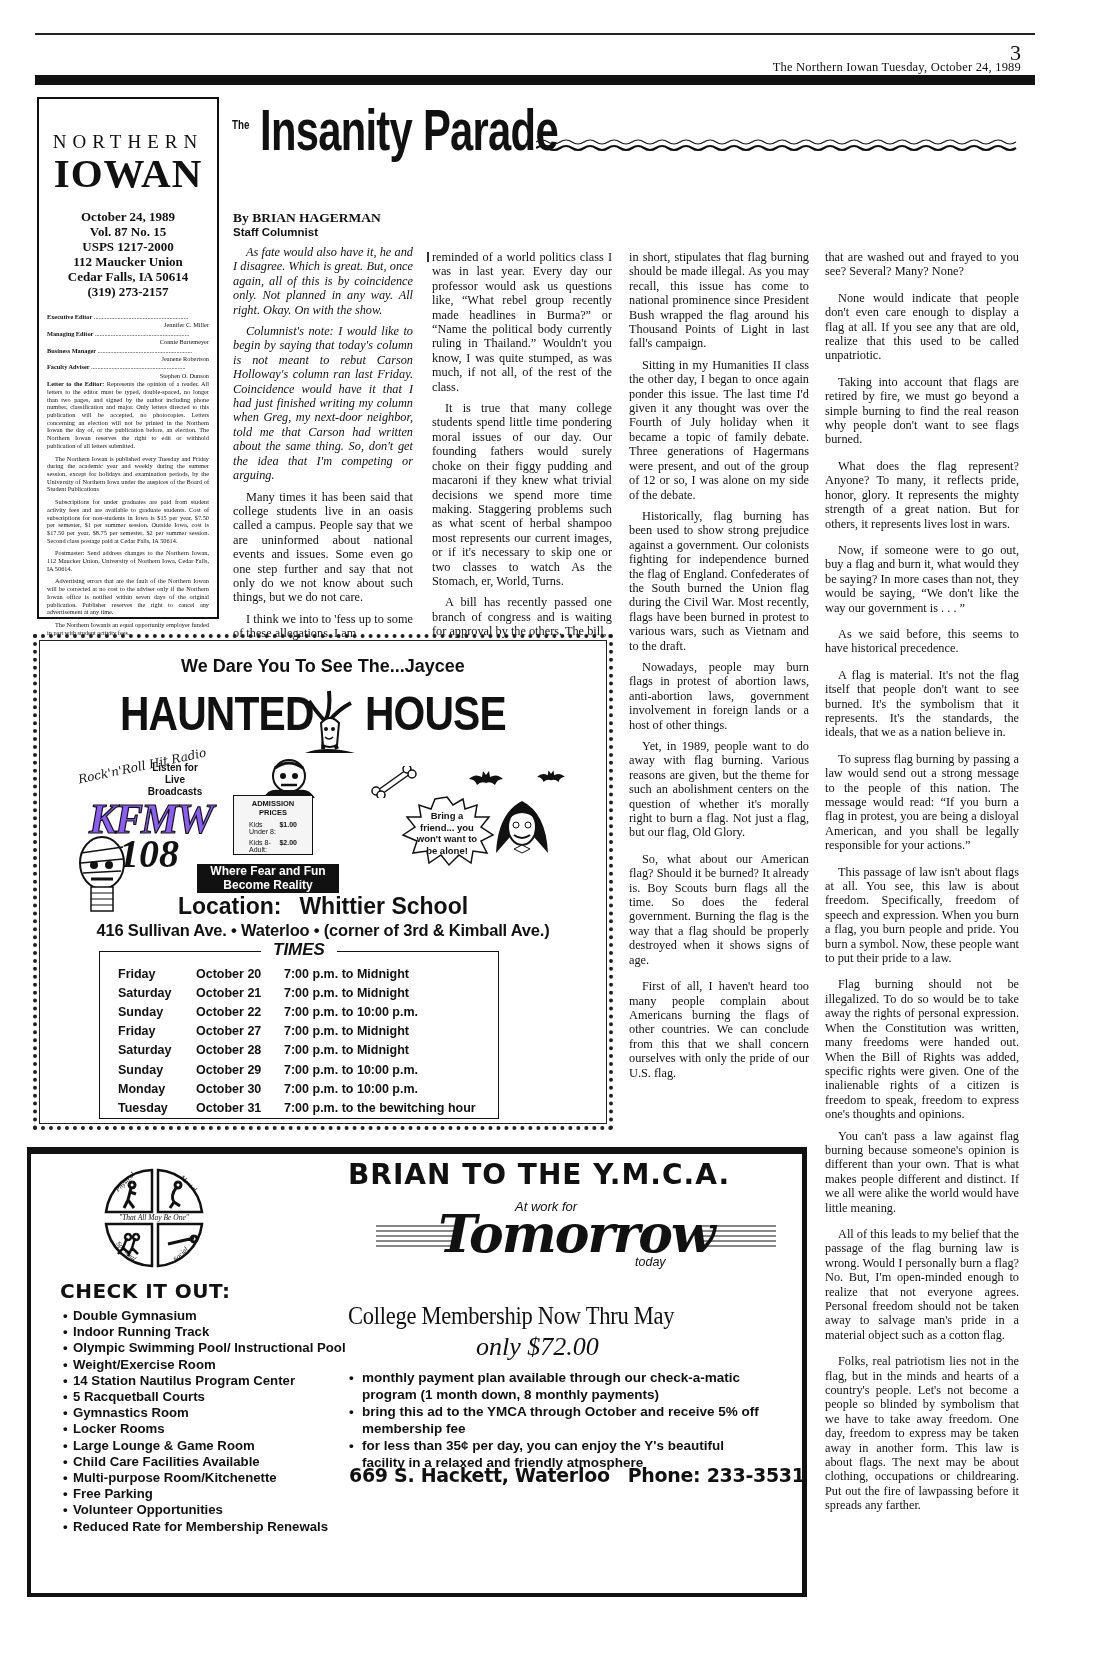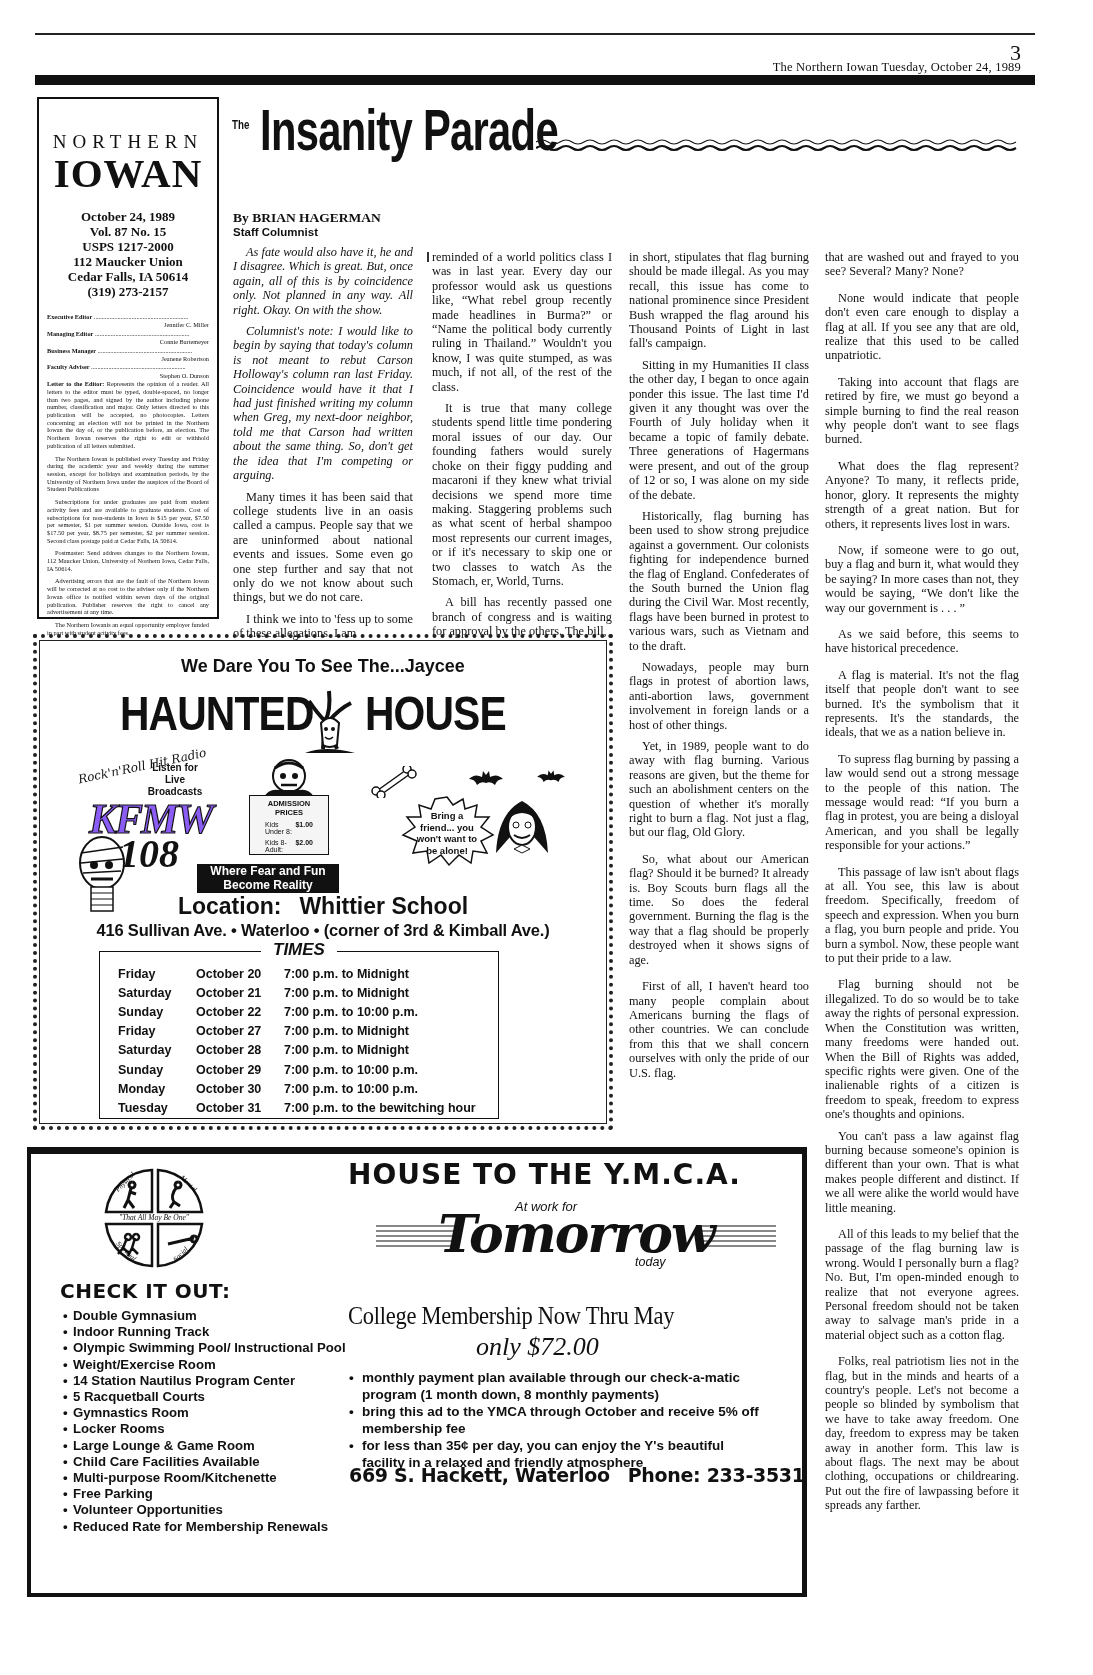--- a/index.html
+++ b/index.html
@@ -51,21 +51,21 @@
   .hh-haunted { position: absolute; top: 48px; left: 83px; font-size: 48px; font-weight: 900; letter-spacing: -1px; transform: scaleX(0.85); transform-origin: left; font-family: "Liberation Sans", sans-serif; }
   .hh-house { position: absolute; top: 48px; left: 328px; font-size: 48px; font-weight: 900; letter-spacing: -1px; transform: scaleX(0.85); transform-origin: left; }
   .hh-tree { position: absolute; top: 45px; left: 258px; width: 70px; height: 72px; }
   .hh-rocknroll { position: absolute; left: 40px; top: 122px; font-family: "DejaVu Serif", serif; font-style: italic; font-size: 12px; line-height: 13px; transform: rotate(-12deg); }
   .hh-listen { position: absolute; left: 108px; top: 124px; text-align: center; font-size: 10px; font-weight: bold; line-height: 12px; width: 60px; }
   .hh-kfmw { position: absolute; left: 52px; top: 160px; font-family: "Liberation Serif", serif; font-style: italic; font-weight: bold; font-size: 42px; line-height: 42px; letter-spacing: -2px; }
   .hh-kfmw .out { color: #8b5cf6; -webkit-text-stroke: 1.2px #111; }
   .hh-108 { position: absolute; left: 82px; top: 192px; font-family: "Liberation Serif", serif; font-style: italic; font-weight: bold; font-size: 40px; }
   .hh-mummy { position: absolute; left: 36px; top: 195px; width: 58px; height: 80px; }
   .hh-ghoul { position: absolute; left: 222px; top: 120px; width: 60px; height: 40px; }
-  .hh-sign { position: absolute; left: 212px; top: 157px; width: 80px; height: 60px; border: 1.5px solid #111; font-size: 7px; font-weight: bold; padding: 3px 15px; background: #f5f5f5; }
+  .hh-sign { position: absolute; left: 196px; top: 157px; width: 80px; height: 60px; border: 1.5px solid #111; font-size: 7px; font-weight: bold; padding: 3px 15px; background: #f5f5f5; }
   .hh-sign .title { text-align: center; margin-bottom: 4px; font-size: 7.5px; }
   .hh-sign .row { display: flex; justify-content: space-between; margin-top: 4px; font-weight: normal; }
   .hh-sign .row .p { font-weight: bold; }
   .hh-bone { position: absolute; left: 333px; top: 128px; width: 48px; height: 32px; }
   .hh-bat1 { position: absolute; left: 432px; top: 131px; width: 34px; height: 20px; }
   .hh-bat2 { position: absolute; left: 500px; top: 129px; width: 28px; height: 20px; }
   .hh-burst { position: absolute; left: 360px; top: 155px; width: 100px; height: 76px; }
   .hh-bubble { position: absolute; left: 378px; top: 172px; width: 64px; text-align: center; font-size: 9.5px; font-weight: bold; line-height: 11.5px; }
   .hh-vamp { position: absolute; left: 457px; top: 155px; width: 56px; height: 70px; }
   .hh-slogan { position: absolute; left: 160px; top: 226px; width: 142px; background: #111; color: #fff; text-align: center; font-size: 12px; font-weight: bold; line-height: 13.5px; padding: 1px 0; }
@@ -349,21 +349,21 @@
       <li>Gymnastics Room</li>
       <li>Locker Rooms</li>
       <li>Large Lounge &amp; Game Room</li>
       <li>Child Care Facilities Available</li>
       <li>Multi-purpose Room/Kitchenette</li>
       <li>Free Parking</li>
       <li>Volunteer Opportunities</li>
       <li>Reduced Rate for Membership Renewals</li>
     </ul>
 
-  <div class="ymca-escape">HOUSE TO THE Y.M.C.A.</div>
+  <div class="ymca-escape">BRIAN TO THE Y.M.C.A.</div>
   <svg class="ymca-tomorrow" viewBox="0 0 400 80">
     <g stroke="#111" stroke-width="1">
       <line x1="0" y1="32" x2="80" y2="32"></line>
         <line x1="0" y1="37" x2="80" y2="37"></line>
         <line x1="0" y1="42" x2="80" y2="42"></line>
         <line x1="0" y1="47" x2="80" y2="47"></line>
         <line x1="0" y1="52" x2="80" y2="52"></line>
       <line x1="320" y1="32" x2="400" y2="32"></line>
         <line x1="320" y1="37" x2="400" y2="37"></line>
         <line x1="320" y1="42" x2="400" y2="42"></line>

